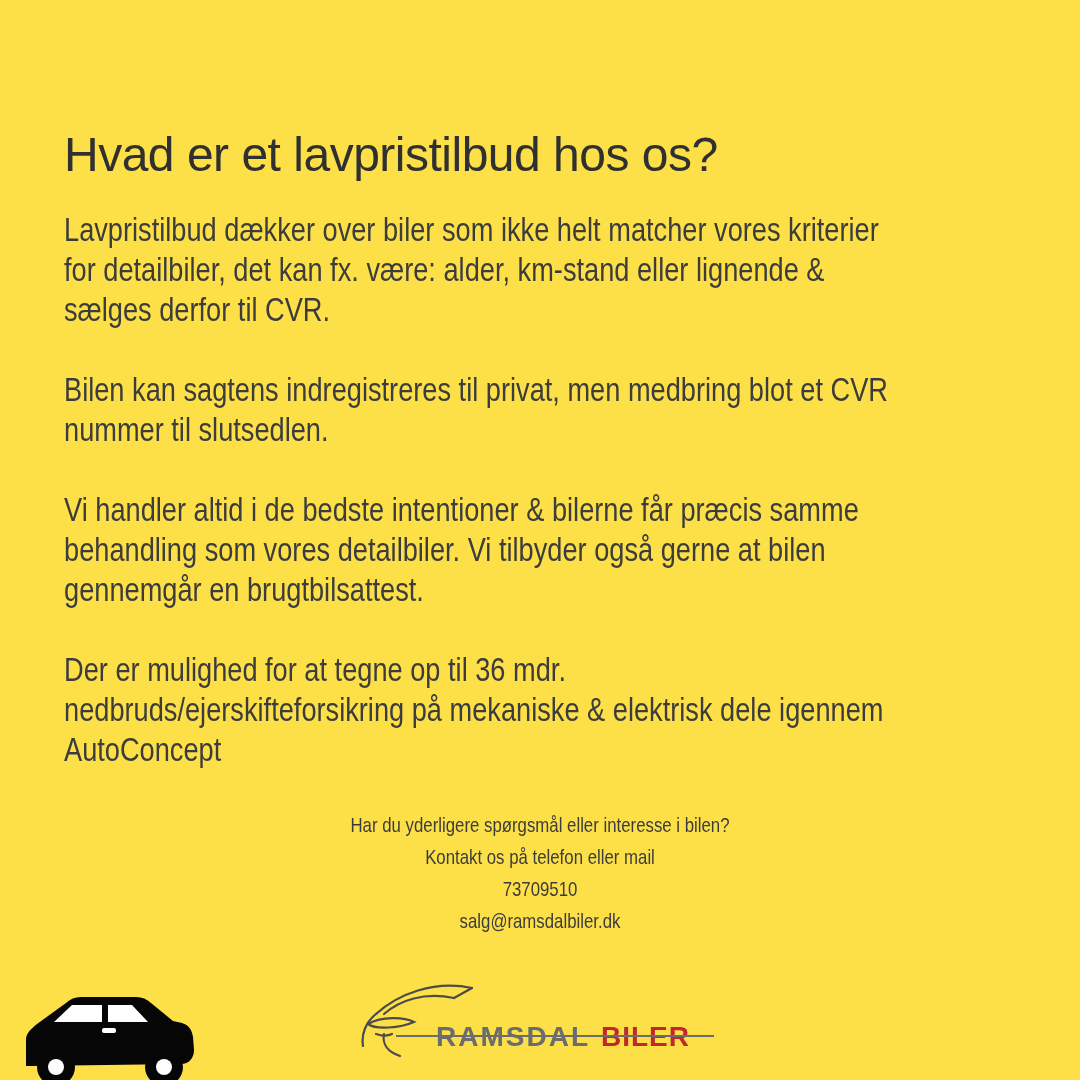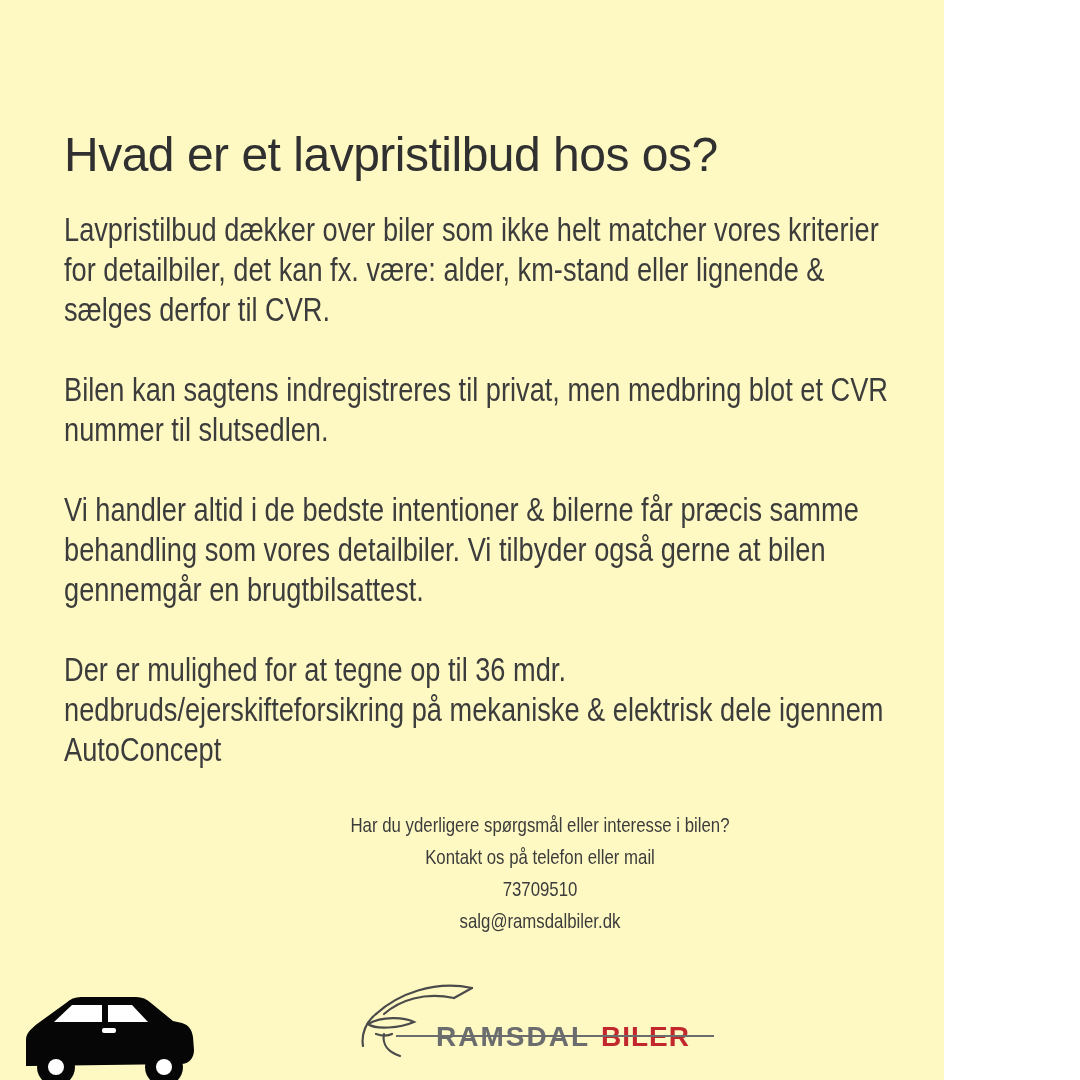--- a/index.html
+++ b/index.html
@@ -7,23 +7,23 @@
     padding: 0;
     width: 1080px;
     height: 1080px;
     background: #ffffff;
     overflow: hidden;
     position: relative;
     font-family: "Liberation Sans", sans-serif;
   }
   .page {
     position: relative;
-    width: 944px;
+    width: 1080px;
     height: 1080px;
-    background: #fef9c3;
+    background: #fde047;
   }
   
   .heading {
     position: absolute;
     top: 95px;
     left: 64px;
     font-size: 48px;
     line-height: 56px;
     font-weight: 400;
     letter-spacing: -0.5px;

